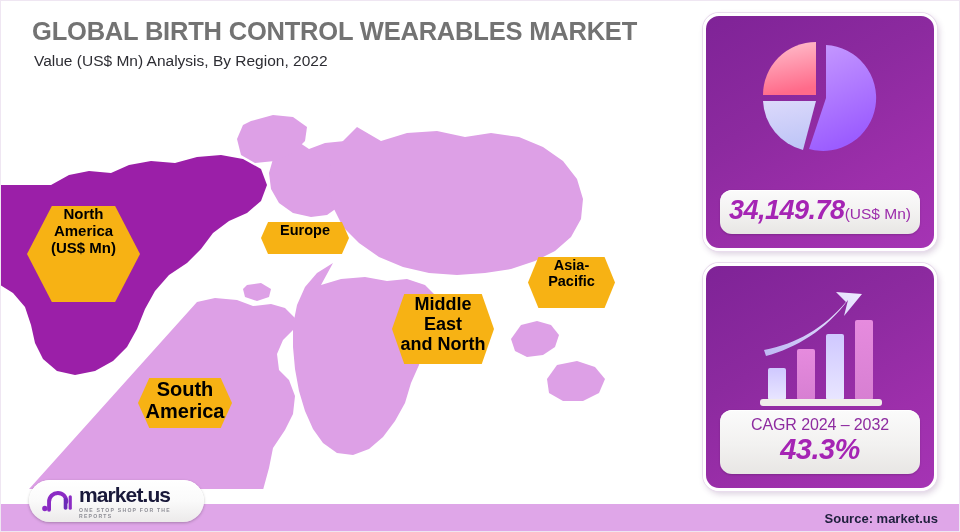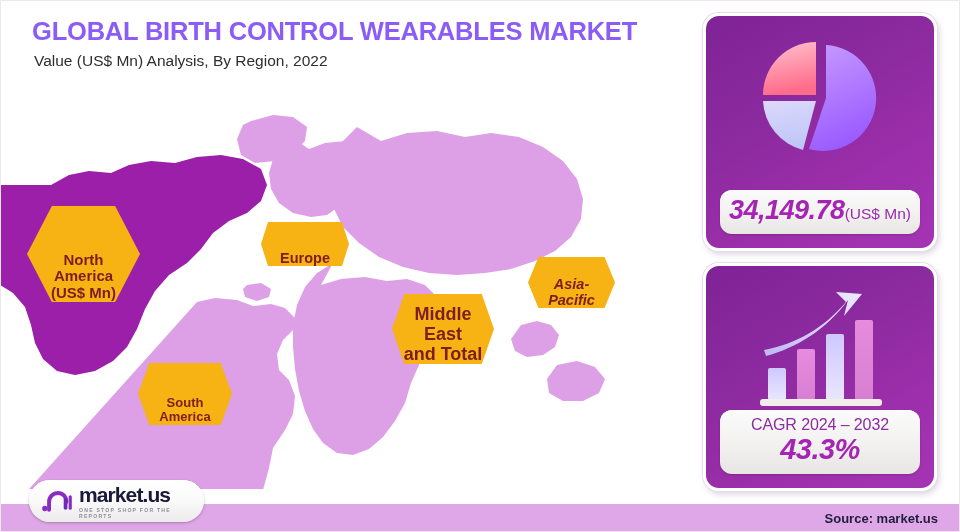--- a/index.html
+++ b/index.html
@@ -15,62 +15,62 @@
     position: absolute; inset: 0;
     background: #ffffff;
     border: 1px solid #efe6f2;
   }
 
   
   .title {
     position: absolute; left: 31px; top: 16px;
     font-size: 25.5px; font-weight: bold;
     letter-spacing: -0.2px;
-    color: #8b5cf6;
+    color: #737373;
     white-space: nowrap;
   }
   .subtitle {
     position: absolute; left: 33px; top: 51px;
     font-size: 15.5px; color: #2d2d33;
     white-space: nowrap;
   }
 
   
   #map-wrap {
     position: absolute; left: 0px; top: 88px;
     width: 690px; height: 400px;
   }
   #map-wrap svg { display: block; width: 100%; height: 100%; }
 
   
   .hex {
     position: absolute;
     background: #f7b214;
-    color: #7f1d1d;
+    color: #000000;
     font-weight: bold;
     text-align: center;
-    display: flex; align-items: flex-end; justify-content: center;
+    display: flex; align-items: flex-start; justify-content: center;
     line-height: 1.12;
     filter: drop-shadow(2px 3px 2px rgba(60,40,20,.38));
   }
   .hex.wide {
     clip-path: polygon(12% 0%, 88% 0%, 100% 50%, 88% 100%, 12% 100%, 0% 50%);
   }
   .hex.flat {
     clip-path: polygon(8% 0%, 92% 0%, 100% 50%, 92% 100%, 8% 100%, 0% 50%);
   }
   .hex.tall {
     clip-path: polygon(22% 0%, 78% 0%, 100% 50%, 78% 100%, 22% 100%, 0% 50%);
   }
 
   #hex-na   { left: 26px;  top: 205px; width: 113px; height: 96px;  font-size: 15px; }
-  #hex-eu   { left: 260px; top: 221px; width: 88px;  height: 44px;  font-size: 14.5px; }
+  #hex-eu   { left: 260px; top: 221px; width: 88px;  height: 32px;  font-size: 14.5px; }
   #hex-mea  { left: 391px; top: 293px; width: 102px; height: 70px;  font-size: 18px; }
-  #hex-apac { left: 527px; top: 256px; width: 87px;  height: 51px;  font-size: 14.5px; font-style: italic; }
-  #hex-sa   { left: 137px; top: 362px; width: 94px;  height: 62px;  font-size: 13px; }
+  #hex-apac { left: 527px; top: 256px; width: 87px;  height: 51px;  font-size: 14.5px; }
+  #hex-sa   { left: 137px; top: 377px; width: 94px;  height: 50px;  font-size: 20px; }
 
   
   .card {
     position: absolute;
     border-radius: 16px;
     background: linear-gradient(150deg, #7f2397 0%, #8c2a9f 38%, #9d2fab 72%, #a534b4 100%);
     border: 3px solid #ffffff;
     box-shadow: 0 0 0 1px #e9dced, 2px 3px 6px rgba(90,40,110,.22);
     overflow: hidden;
   }
@@ -177,21 +177,21 @@
   </div>
 
   <div id="hex-eu" class="hex flat">
     <div>Europe</div>
   </div>
 
   <div id="hex-mea" class="hex wide">
     <div>
       <div>Middle</div>
       <div>East</div>
-      <div>and Total</div>
+      <div>and North</div>
     </div>
   </div>
 
   <div id="hex-apac" class="hex wide">
     <div>
       <div>Asia-</div>
       <div>Pacific</div>
     </div>
   </div>
 

